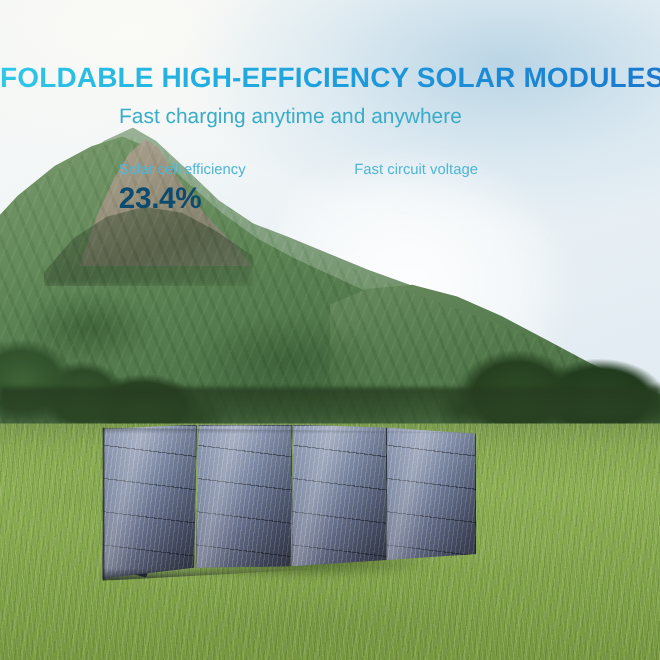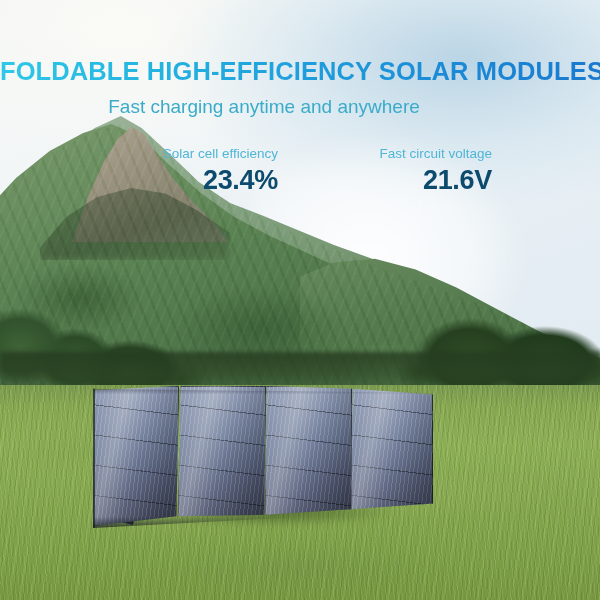--- a/index.html
+++ b/index.html
@@ -174,21 +174,21 @@
   }
   .subheadline{
     position:absolute;left:0;top:96px;width:528px;
     text-align:center;
     font-size:19px;color:#3aacc9;font-weight:normal;
   }
   .stats{
     position:absolute;left:0;top:144px;width:600px;
     display:flex;justify-content:center;gap:44px;
   }
-  .stat{width:170px;text-align:right;}
+  .stat{width:170px;text-align:left;}
   .stat-label{font-size:13.5px;color:#4fb6d6;line-height:20px;}
   .stat-value{font-size:27px;font-weight:bold;color:#0c4a6e;line-height:32px;letter-spacing:-0.3px;}
 </style>
 </head>
 <body>
 
 <div class="stage">
 
   <div class="sky"></div>
   <div class="sky-haze"></div>
@@ -242,19 +242,18 @@
 
     <div class="stats">
 
       <div class="stat">
         <div class="stat-label">Solar cell efficiency</div>
         <div class="stat-value">23.4%</div>
       </div>
 
       <div class="stat">
         <div class="stat-label">Fast circuit voltage</div>
-        <div class="stat-value">21.6V</div>
       </div>
 
     </div>
   </div>
 
 </div>
 
 </body></html>

